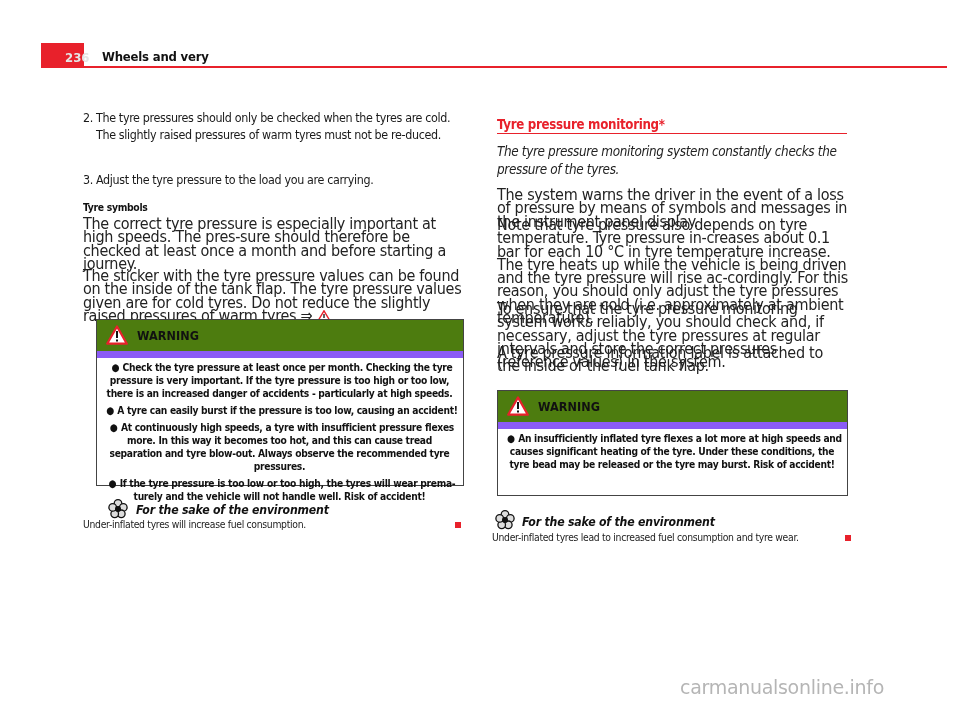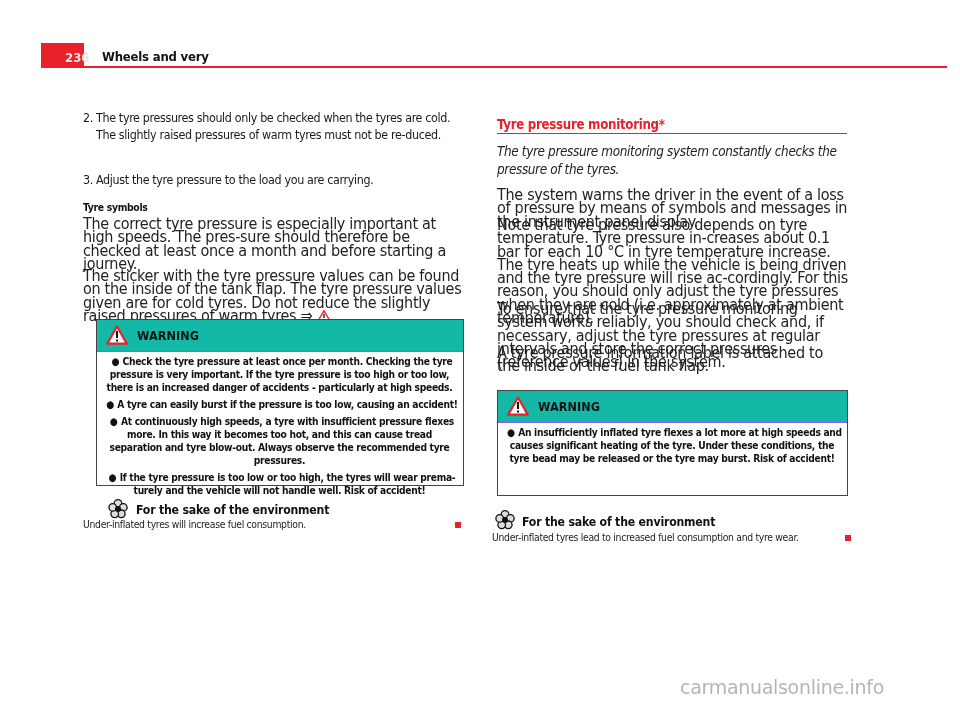--- a/index.html
+++ b/index.html
@@ -14,28 +14,28 @@
   .header-line { position:absolute; left:0; top:23px; width:906px; height:2px; background:#e8212b; }
 
   .step { position:absolute; left:96px; font-size:12.4px; line-height:16.5px; letter-spacing:-0.35px; }
   .step .num { position:absolute; left:-13px; }
   .step .txt { display:block; width:365px; }
 
   .p { position:absolute; font-size:16px; line-height:13.3px; letter-spacing:-0.3px; color:#222; }
   .subhead { position:absolute; font-weight:bold; font-size:10.3px; color:#111; letter-spacing:-0.3px; }
 
   .warn-box { position:absolute; border:1px solid #444; background:#fff; box-sizing:border-box; }
-  .warn-head { height:31px; background:#14b8a6; border-bottom:1px solid #8b5cf6; position:relative; }
+  .warn-head { height:31px; background:#4d7c0f; border-bottom:7px solid #8b5cf6; position:relative; }
   .warn-icon { position:absolute; left:9px; top:5px; width:22px; height:20px; }
   .warn-title { position:absolute; left:40px; top:8px; font-weight:bold; font-size:12.5px; color:#111; letter-spacing:0.1px; }
   .warn-body { padding:3px 5px 3px 4px; font-weight:bold; font-size:10.2px; line-height:13px; letter-spacing:-0.3px; color:#111;text-align:center; }
   .warn-item { margin:0 0 4px 0; }
   .warn-item .bullet { display:inline-block; width:14px; padding-left:2px; }
 
-  .env-head { position:absolute; font-weight:bold; font-size:12.2px; color:#111; letter-spacing:-0.2px; }
+  .env-head { position:absolute; font-weight:bold; font-size:12.2px; color:#111; letter-spacing:-0.2px;font-style:italic; }
   .env-icon { position:absolute; width:20px; height:20px; }
   .env-text { position:absolute; font-size:10.3px; color:#222; letter-spacing:-0.3px; }
   .end-mark { position:absolute; width:6px; height:6px; background:#e8212b; }
 
   .sec-title { position:absolute; left:497px; top:117px; color:#e8212b; font-weight:bold; font-size:13.2px; letter-spacing:-0.3px; }
   .sec-line { position:absolute; left:497px; top:133px; width:350px; height:1px; background:#e8212b; }
   .sec-intro { position:absolute; left:497px; top:143px; width:350px; font-style:italic; font-size:13.4px; line-height:18px; letter-spacing:-0.35px; color:#222; }
 
   .watermark { position:absolute; left:680px; top:676px; font-family:"DejaVu Sans", sans-serif; font-size:19px; color:#b5b5b5; letter-spacing:-0.3px; }
   .warn-ref-icon { display:inline-block; vertical-align:-1px; }

